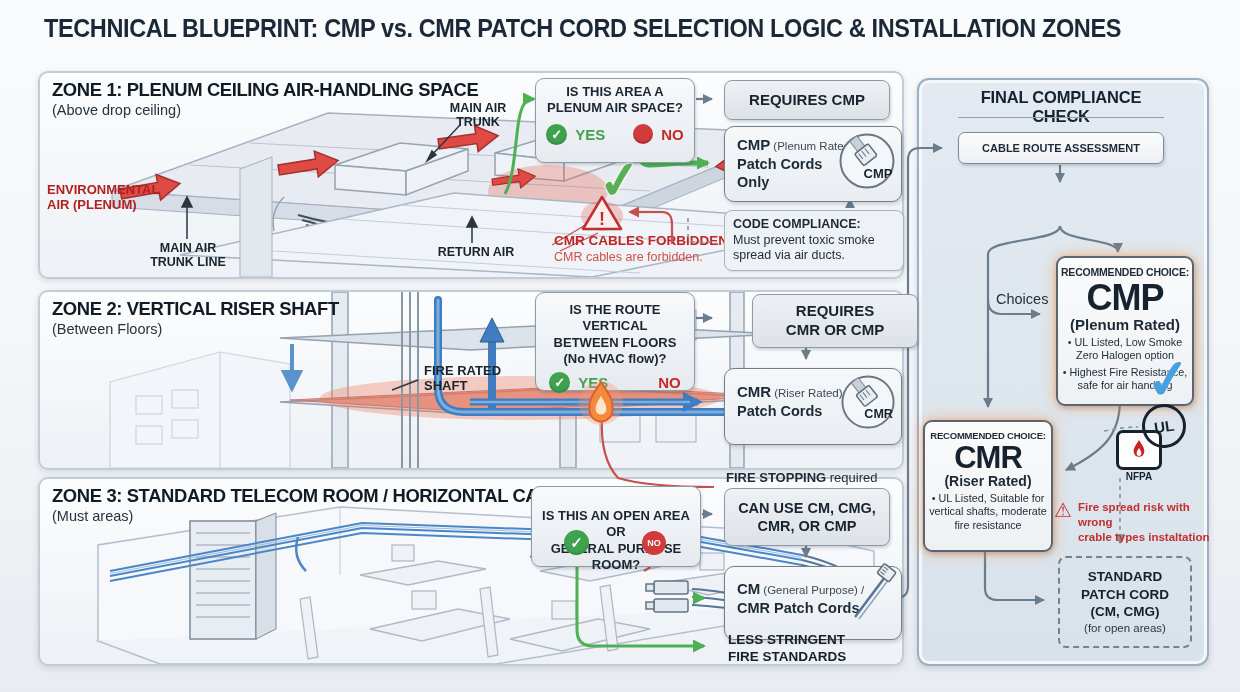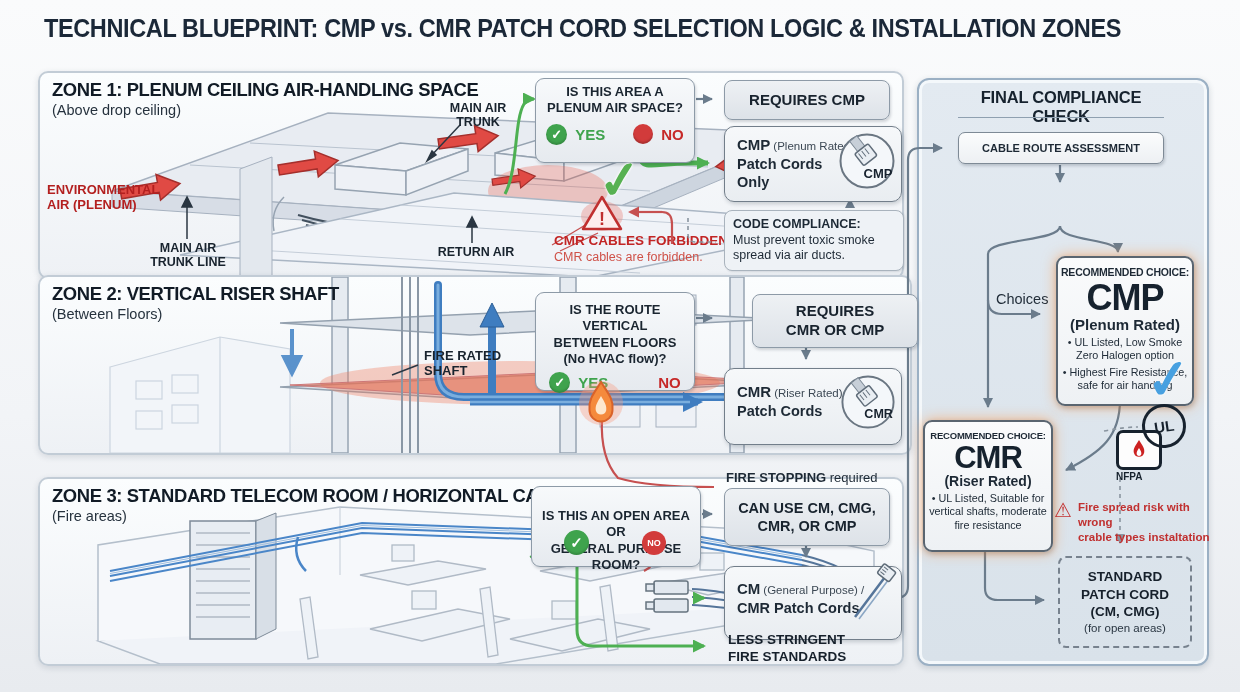--- a/index.html
+++ b/index.html
@@ -64,21 +64,21 @@
   .choices{left:996px;top:291px;font-size:14.5px;color:#222e3a;z-index:4;}
   .recbox{background:linear-gradient(180deg,#fafbfc,#eef1f4);border:2px solid #5a6570;border-radius:9px;z-index:4;
       text-align:center;box-shadow:0 0 14px rgba(255,150,70,.65),1px 2px 5px rgba(20,35,50,.25);}
   .rechead{font-size:10.5px;font-weight:800;letter-spacing:-0.2px;margin-top:8px;}
   .recname{font-weight:800;letter-spacing:-1px;line-height:1;color:#16222e;}
   .recrating{font-weight:800;}
   .recbullet{font-size:10.8px;line-height:1.25;color:#222e3a;margin-top:3px;padding:0 4px;}
   .bigcheck{z-index:5;font-weight:800;color:#57b152;text-shadow:0 0 3px #fff,0 0 3px #fff;}
   .bluecheck{left:1146px;top:348px;font-size:54px;font-weight:800;color:#47a0e0;z-index:5;
       text-shadow:0 0 3px #fff;transform:rotate(-6deg);}
-  .nfpa-wrap{left:1076px;top:430px;width:46px;text-align:left;z-index:4;padding-left:40px;}
+  .nfpa-wrap{left:1076px;top:430px;width:46px;text-align:center;z-index:4;padding-left:40px;}
   .nfpa-box{width:40px;height:34px;border:3px solid #17222e;border-radius:7px;background:#fdfdfd;margin:0 auto;
       display:flex;align-items:center;justify-content:center;}
   .nfpa-label{font-size:10px;font-weight:800;color:#17222e;margin-top:1px;}
   .ul-circle{left:1142px;top:404px;width:38px;height:38px;border:3px solid #17222e;border-radius:50%;z-index:4;
       display:flex;align-items:center;justify-content:center;font-size:15px;font-weight:800;color:#17222e;
       transform:rotate(-8deg);background:transparent;}
   .warnrow{left:1054px;top:500px;width:158px;z-index:4;display:flex;gap:6px;align-items:flex-start;}
   .warn-tri{font-size:20px;color:#c23030;line-height:1;}
   .warn-text{font-size:11.5px;font-weight:700;color:#c03030;line-height:1.3;}
   .stdbox{left:1058px;top:556px;width:130px;height:88px;border:2px dashed #77828e;border-radius:8px;z-index:4;
@@ -157,21 +157,21 @@
     <div class="zone-head">ZONE 1: PLENUM CEILING AIR-HANDLING SPACE</div>
     <div class="zone-sub">(Above drop ceiling)</div>
     <div class="abs illab" style="left:396px;top:28px;width:84px;">MAIN AIR TRUNK</div>
     <div class="abs illab red" style="left:7px;top:110px;width:120px;font-size:13px;">ENVIRONMENTAL AIR (PLENUM)</div>
     <div class="abs illab" style="left:104px;top:168px;width:88px;">MAIN AIR TRUNK LINE</div>
     <div class="abs illab" style="left:396px;top:172px;width:80px;">RETURN AIR</div>
     <div class="abs forbid-title" style="left:514px;top:160px;">CMR CABLES FORBIDDEN</div>
     <div class="abs forbid-sub" style="left:514px;top:177px;">CMR cables are forbidden.</div>
   </div>
 
-  <div class="abs zone-panel" style="left:38px;top:275px;width:862px;height:176px;padding-left:8px;">
+  <div class="abs zone-panel" style="left:38px;top:290px;width:862px;height:176px;">
     <svg class="zone-illus" width="862" height="176" viewBox="0 0 862 176">
 
       <g stroke="#ccd5df" fill="#f2f5f9" stroke-width="1.2">
         <polygon points="70,90 180,60 250,72 250,176 70,176"></polygon>
         <rect x="96" y="104" width="26" height="18"></rect>
           <rect x="132" y="98" width="26" height="18"></rect>
         <rect x="96" y="134" width="26" height="18"></rect>
           <rect x="132" y="128" width="26" height="18"></rect>
         <line x1="180" y1="60" x2="180" y2="176"></line>
       </g>
@@ -283,21 +283,21 @@
       <g fill="#e2e8ef" stroke="#66737f" stroke-width="1.5">
         <rect x="614" y="102" width="34" height="13" rx="2"></rect>
         <rect x="614" y="120" width="34" height="13" rx="2"></rect>
         <rect x="606" y="105" width="8" height="7"></rect>
         <rect x="606" y="123" width="8" height="7"></rect>
       </g>
 
       <path d="M560,62 q-40,4 -70,16" fill="none" stroke="#4db052" stroke-width="2"></path>
     </svg>
     <div class="zone-head">ZONE 3: STANDARD TELECOM ROOM / HORIZONTAL CABLE</div>
-    <div class="zone-sub">(Fire areas)</div>
+    <div class="zone-sub">(Must areas)</div>
   </div>
 
   <svg id="connectors" width="1240" height="692" viewBox="0 0 1240 692">
     <defs>
       <marker id="mgray" markerWidth="14" markerHeight="14" refX="9" refY="5" orient="auto" markerUnits="userSpaceOnUse">
         <path d="M0,0 L10,5 L0,10 z" fill="#6b7c8c"></path>
         </marker>
       <marker id="mdash" markerWidth="14" markerHeight="14" refX="9" refY="5" orient="auto" markerUnits="userSpaceOnUse">
         <path d="M0,0 L10,5 L0,10 z" fill="#8a95a0"></path>
         </marker>

